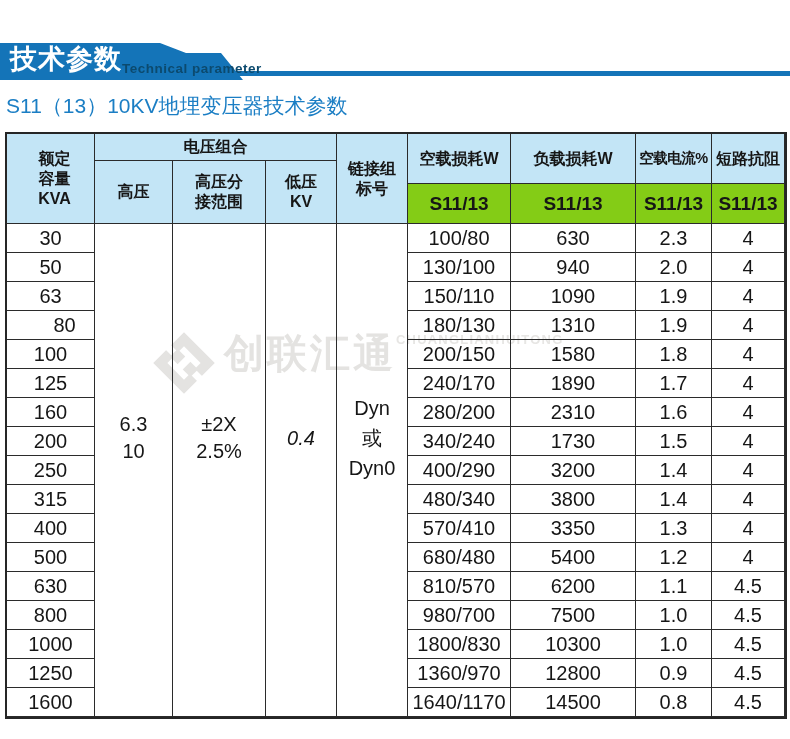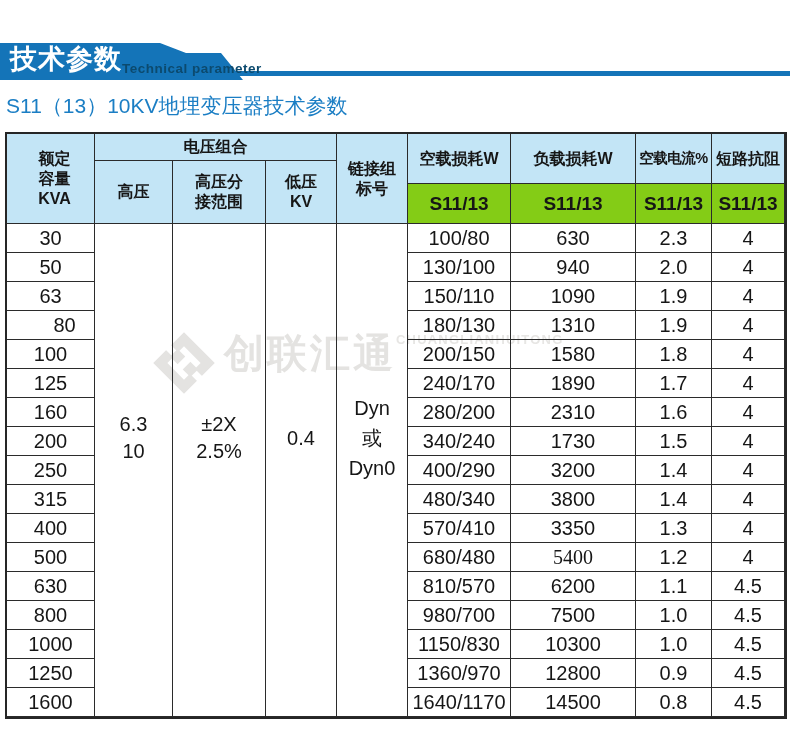--- a/index.html
+++ b/index.html
@@ -92,21 +92,21 @@
     <div class="cell hdr" style="grid-column:9;grid-row:1/span 2;">短路抗阻</div>
     <div class="cell hdr-model cell" style="grid-column:6;grid-row:3;">S11/13</div>
     <div class="cell hdr-model cell" style="grid-column:7;grid-row:3;">S11/13</div>
     <div class="cell hdr-model cell" style="grid-column:8;grid-row:3;">S11/13</div>
     <div class="cell hdr-model cell" style="grid-column:9;grid-row:3;">S11/13</div>
 
     <div class="cell merged preline" style="grid-column:2;grid-row:4/span 17;">6.3
 10</div>
     <div class="cell merged preline" style="grid-column:3;grid-row:4/span 17;">±2X
 2.5%</div>
-    <div class="cell merged preline" style="grid-column:4;grid-row:4/span 17;">0.4</div>
+    <div class="cell merged preline" style="grid-column:4;grid-row:4/span 17;font-style:italic;">0.4</div>
     <div class="cell merged merged-conn preline" style="grid-column:5;grid-row:4/span 17;">Dyn
 或
 Dyn0</div>
 
   <div class="cell body-cell" style="grid-area: 4 / 1;">30</div>
       <div class="cell body-cell" style="grid-area: 4 / 6;">100/80</div>
       <div class="cell body-cell" style="grid-area: 4 / 7;">630</div>
       <div class="cell body-cell" style="grid-area: 4 / 8;">2.3</div>
       <div class="cell body-cell" style="grid-area: 4 / 9;">4</div>
       <div class="cell body-cell" style="grid-area: 5 / 1;">50</div>
@@ -154,35 +154,35 @@
       <div class="cell body-cell" style="grid-area: 13 / 7;">3800</div>
       <div class="cell body-cell" style="grid-area: 13 / 8;">1.4</div>
       <div class="cell body-cell" style="grid-area: 13 / 9;">4</div>
       <div class="cell body-cell" style="grid-area: 14 / 1;">400</div>
       <div class="cell body-cell" style="grid-area: 14 / 6;">570/410</div>
       <div class="cell body-cell" style="grid-area: 14 / 7;">3350</div>
       <div class="cell body-cell" style="grid-area: 14 / 8;">1.3</div>
       <div class="cell body-cell" style="grid-area: 14 / 9;">4</div>
       <div class="cell body-cell" style="grid-area: 15 / 1;">500</div>
       <div class="cell body-cell" style="grid-area: 15 / 6;">680/480</div>
-      <div class="cell body-cell" style="grid-area: 15 / 7; font-family: Liberation Serif, serif;">5400</div>
+      <div class="cell body-cell" style="grid-area: 15 / 7;">5400</div>
       <div class="cell body-cell" style="grid-area: 15 / 8;">1.2</div>
       <div class="cell body-cell" style="grid-area: 15 / 9;">4</div>
       <div class="cell body-cell" style="grid-area: 16 / 1;">630</div>
       <div class="cell body-cell" style="grid-area: 16 / 6;">810/570</div>
       <div class="cell body-cell" style="grid-area: 16 / 7;">6200</div>
       <div class="cell body-cell" style="grid-area: 16 / 8;">1.1</div>
       <div class="cell body-cell" style="grid-area: 16 / 9;">4.5</div>
       <div class="cell body-cell" style="grid-area: 17 / 1;">800</div>
       <div class="cell body-cell" style="grid-area: 17 / 6;">980/700</div>
       <div class="cell body-cell" style="grid-area: 17 / 7;">7500</div>
       <div class="cell body-cell" style="grid-area: 17 / 8;">1.0</div>
       <div class="cell body-cell" style="grid-area: 17 / 9;">4.5</div>
       <div class="cell body-cell" style="grid-area: 18 / 1;">1000</div>
-      <div class="cell body-cell" style="grid-area: 18 / 6;">1150/830</div>
+      <div class="cell body-cell" style="grid-area: 18 / 6;">1800/830</div>
       <div class="cell body-cell" style="grid-area: 18 / 7;">10300</div>
       <div class="cell body-cell" style="grid-area: 18 / 8;">1.0</div>
       <div class="cell body-cell" style="grid-area: 18 / 9;">4.5</div>
       <div class="cell body-cell" style="grid-area: 19 / 1;">1250</div>
       <div class="cell body-cell" style="grid-area: 19 / 6;">1360/970</div>
       <div class="cell body-cell" style="grid-area: 19 / 7;">12800</div>
       <div class="cell body-cell" style="grid-area: 19 / 8;">0.9</div>
       <div class="cell body-cell" style="grid-area: 19 / 9;">4.5</div>
       <div class="cell body-cell" style="grid-area: 20 / 1;">1600</div>
       <div class="cell body-cell" style="grid-area: 20 / 6;">1640/1170</div>

